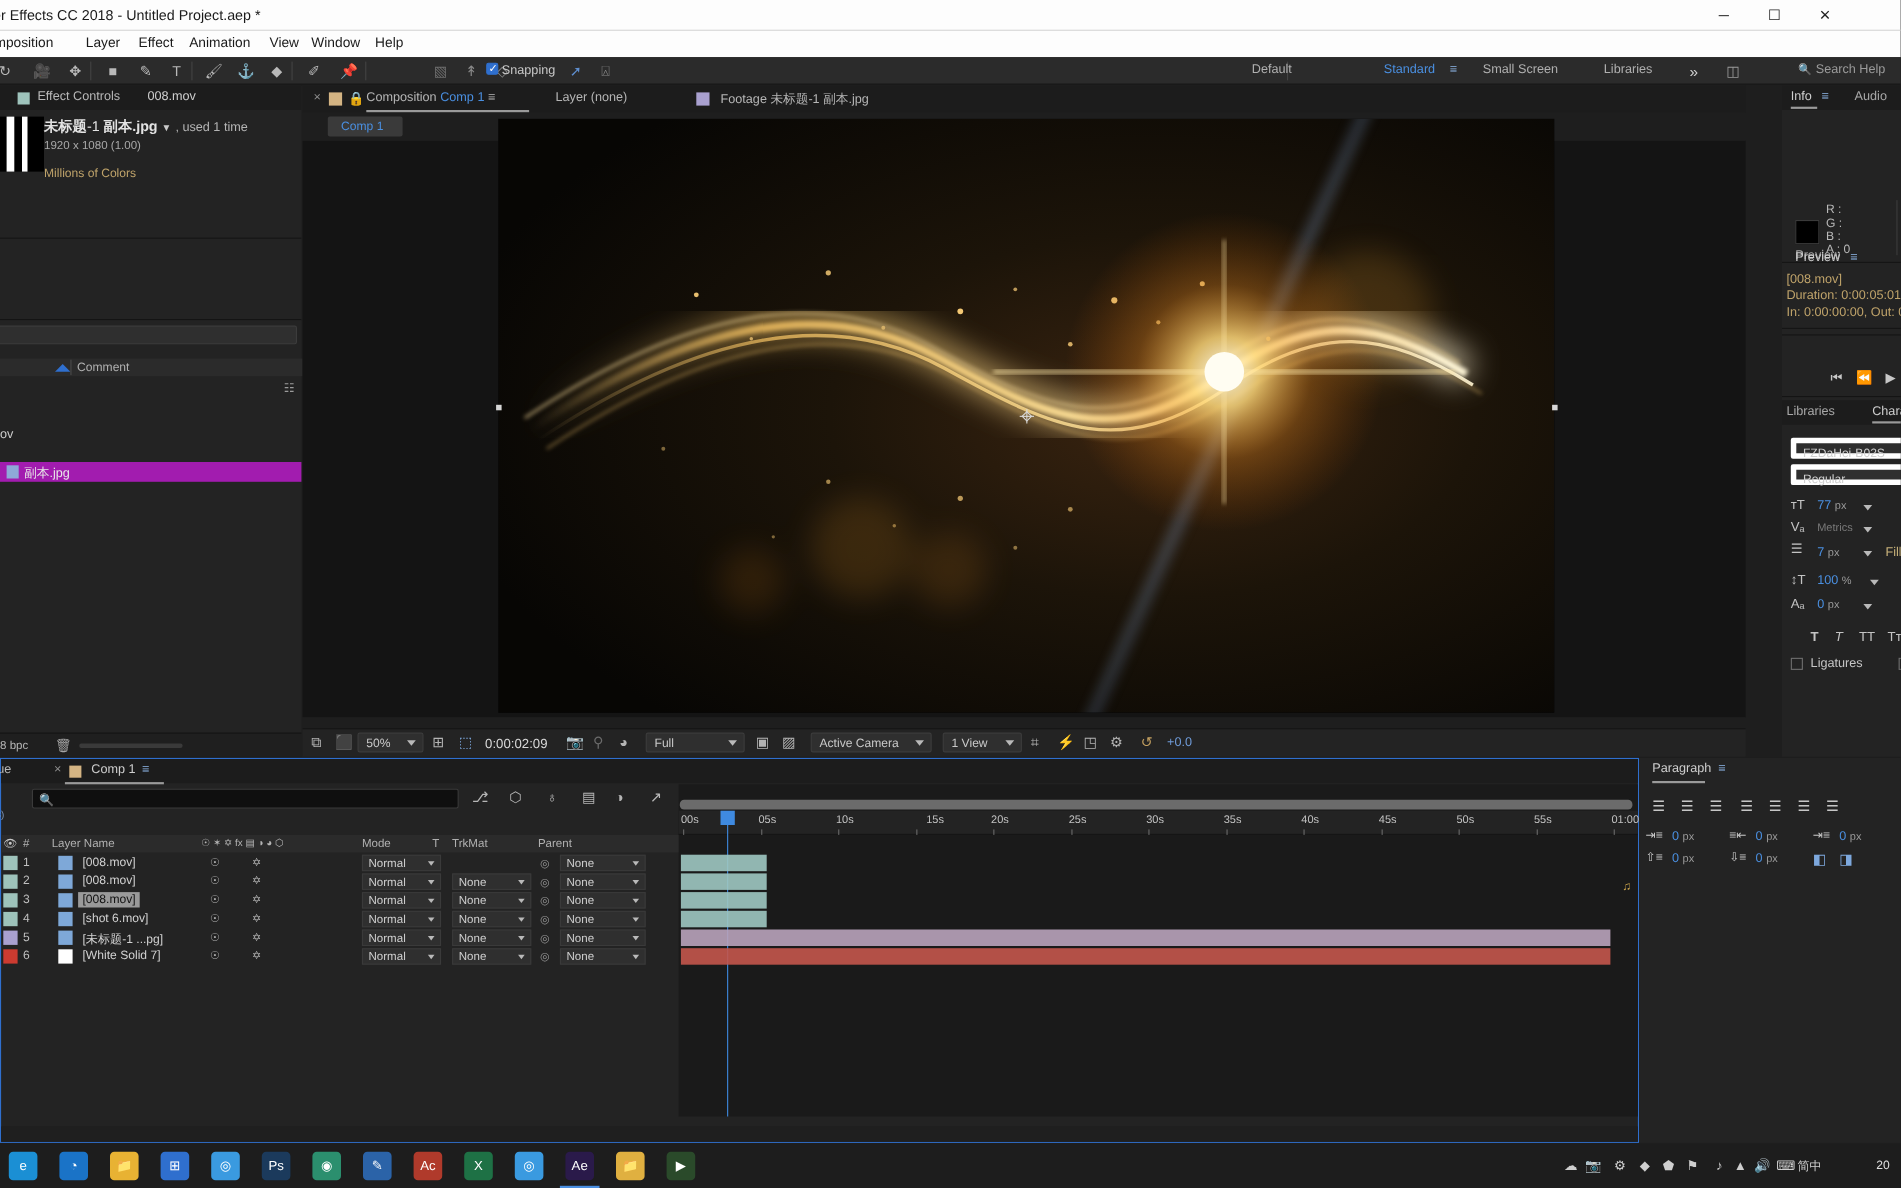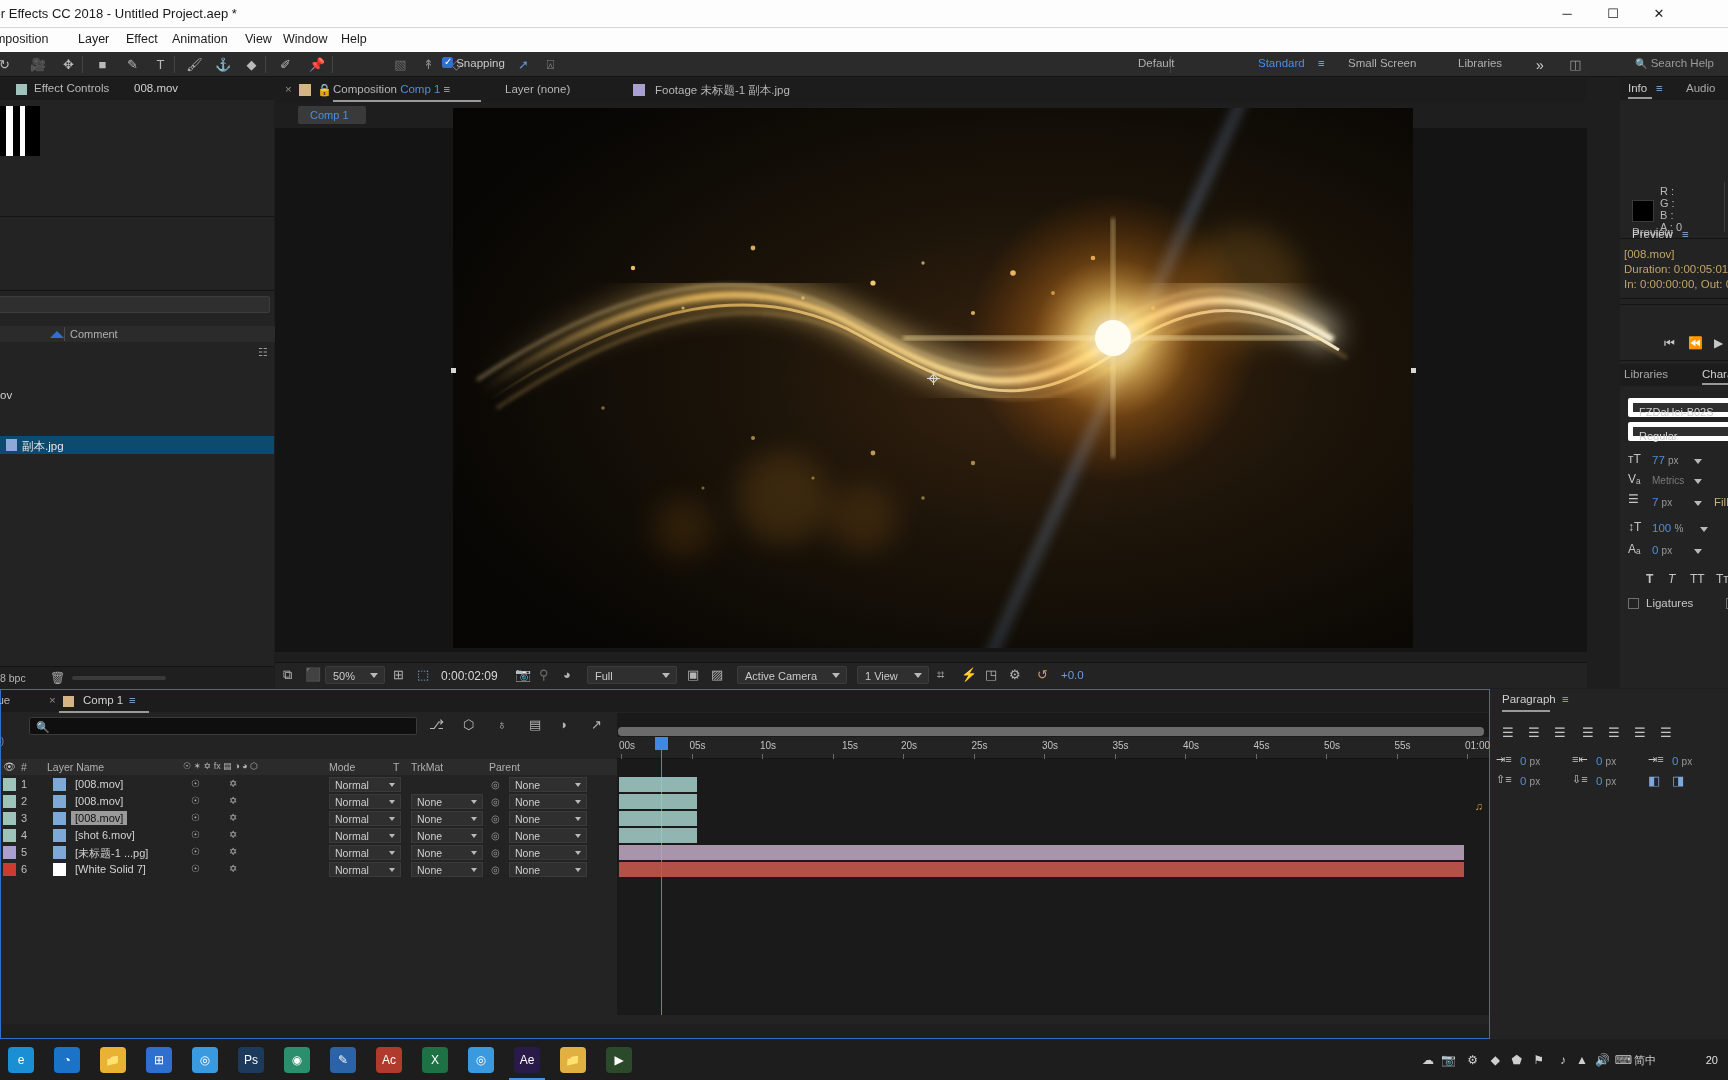--- a/index.html
+++ b/index.html
@@ -41,21 +41,21 @@
   .finfo .n .ar { color:#c9c9c9; font-size:9px; }
   .finfo .n .used { color:#b5b5b5; font-size:11.5px; }
   .finfo .d { font-size:10.5px; color:#a9a9a9; margin-top:2px; }
   .finfo .c { font-size:11px; color:#bfa36a; margin-top:14px; }
   .pdiv { position:absolute; left:0; width:274px; height:1px; background:#141414; }
   .searchbox { position:absolute; left:-8px; top:218px; width:278px; height:17px; background:#2f2f2f; border:1px solid #3c3c3c; border-radius:2px; }
   .colhdr { position:absolute; left:0; top:248px; width:284px; height:16px; background:#2b2b2b; }
   .colhdr .lbl { position:absolute; top:2px; font-size:11px; color:#b0b0b0; }
   .tri { position:absolute; left:50px; top:5px; width:0;height:0;border-left:7px solid transparent;border-right:7px solid transparent;border-bottom:7px solid #2f6fce; }
   .plistrow { position:absolute; left:0; width:274px; height:18px; font-size:11.5px; }
-  .plistrow.sel { background:#0c4a6e;margin-top:16px; }
+  .plistrow.sel { background:#a21caf; }
   .plistrow .nm { position:absolute; left:0; top:3px; color:#cfcfcf; white-space:nowrap; }
   .plistrow .nm.b { color:#e8e8e8; }
   .icosmall { position:absolute; left:6px; top:3px; width:11px; height:12px; background:#8ea8d8; }
   .lpfoot { position:absolute; left:0; bottom:0; width:274px; height:22px; background:#1f1f1f; border-top:1px solid #141414; }
   .lpfoot .bpc { position:absolute; left:0px; top:5px; font-size:10.5px; color:#b5b5b5; }
   .lpfoot .trash { position:absolute; left:50px; top:4px; font-size:12px; color:#a5a5a5;}
   .lpfoot .slider { position:absolute; left:72px; top:9px; width:94px; height:4px; background:#3a3a3a; border-radius:2px;}
 
   
   .viewer { position:absolute; left:275px; top:78px; width:1312px; height:610px; background:#1e1e1e; }
@@ -220,20 +220,29 @@
       <div class="ptab" style="left:34px">Effect Controls</div>
       <div class="ptab" style="left:134px; color:#cfcfcf">008.mov</div>
     </div>
 
     <div class="thumbwrap">
 
       <div class="b" style="left:22px; width:7px;"></div>
       <div class="b" style="left:36px; width:5px;"></div>
     </div>
 
+    <div class="finfo">
+      <div class="n">
+        <b>未标题</b><span>-1 </span><b>副本</b><b>.jpg</b>
+        <span class="ar">▼</span>
+        <span class="used">, used 1 time</span>
+      </div>
+      <div class="d">1920 x 1080 (1.00)</div>
+      <div class="c">Millions of Colors</div>
+    </div>
 
     <div class="pdiv" style="top:138px"></div>
     <div class="pdiv" style="top:212px"></div>
 
     <div class="searchbox"></div>
 
     <div class="colhdr">
       <div class="tri"></div>
       <div class="lbl" style="left:70px">Comment</div>
       <div style="position:absolute;left:64px;top:1px;width:1px;height:14px;background:#4a4a4a"></div>

